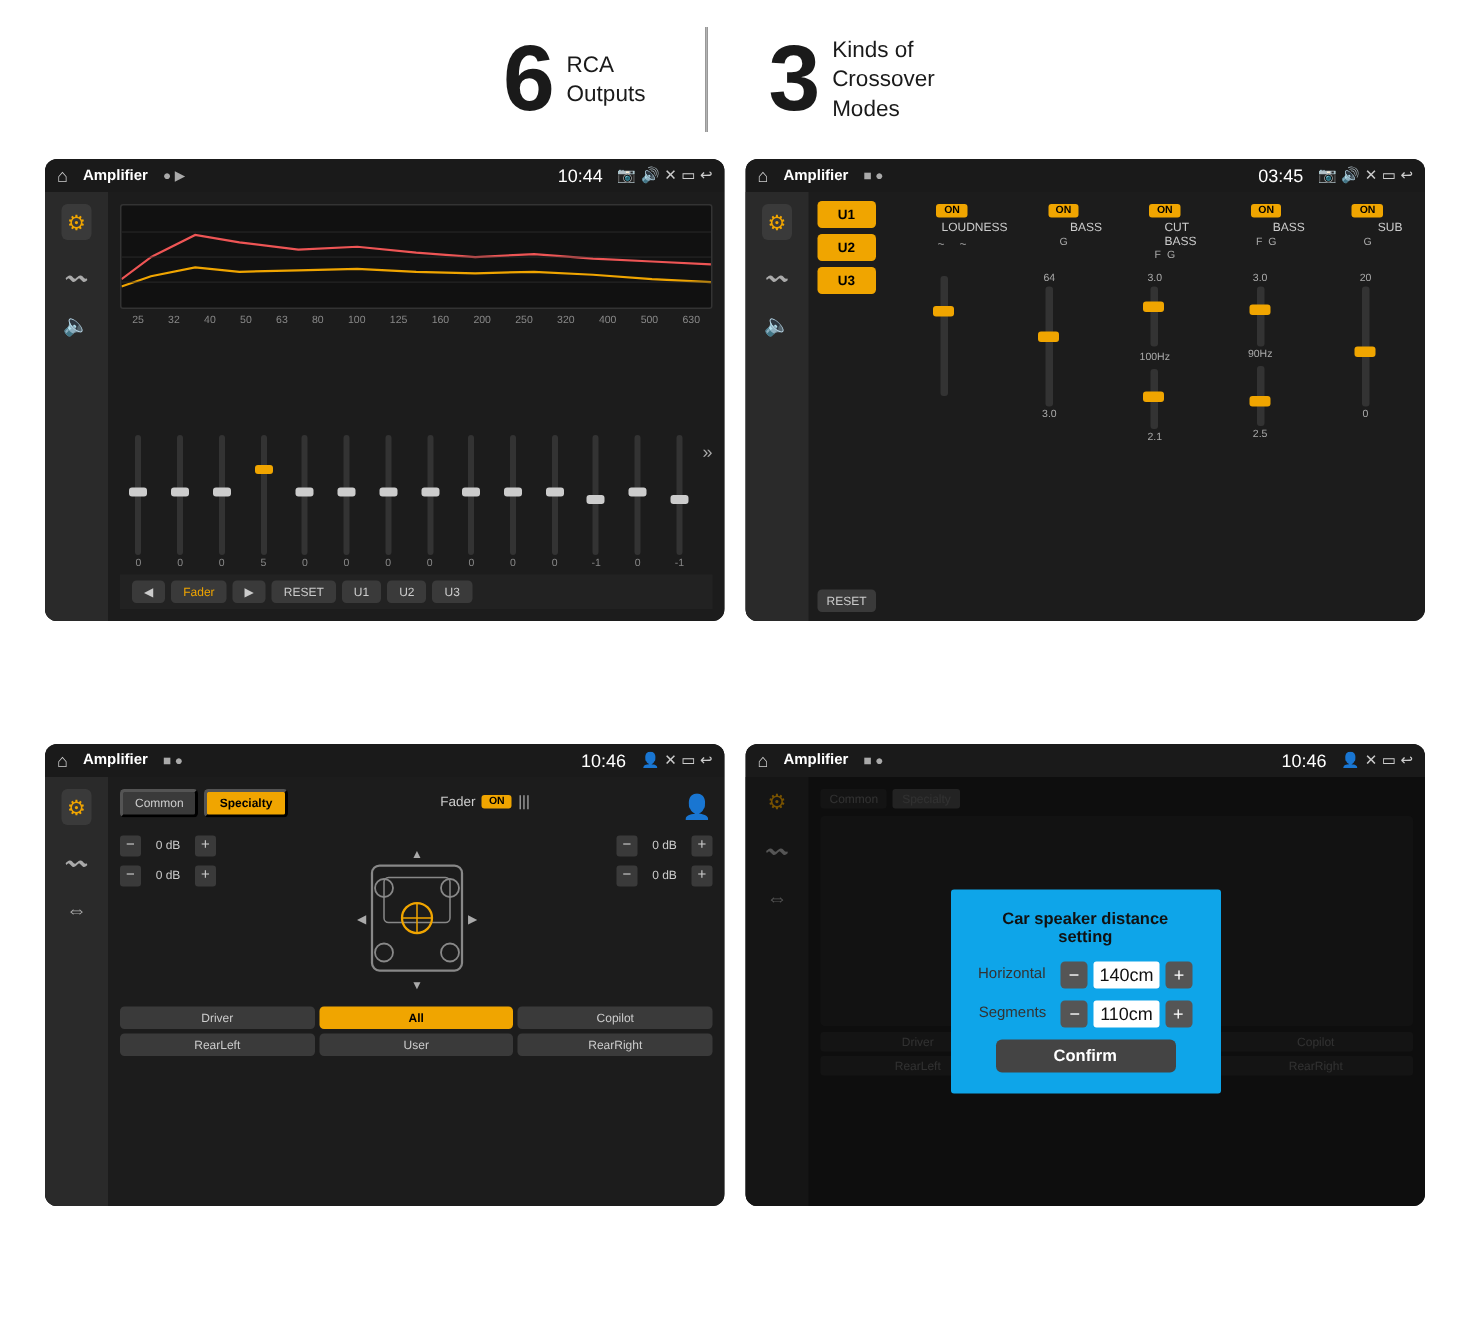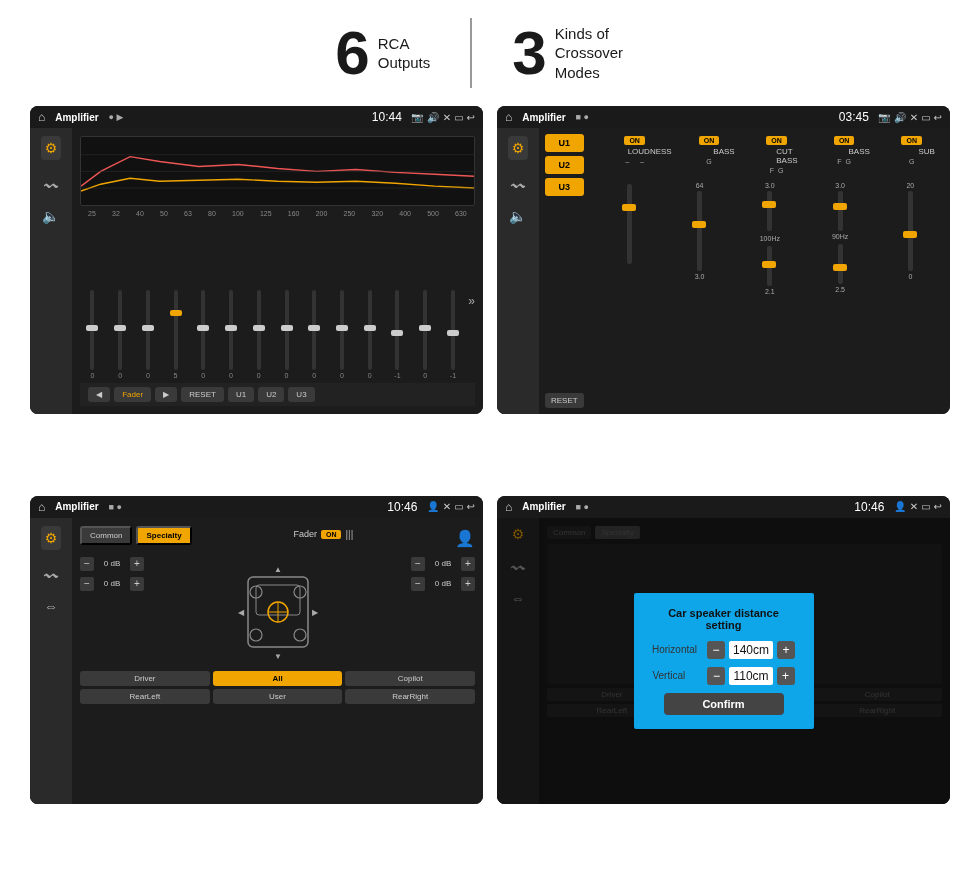--- a/index.html
+++ b/index.html
@@ -937,21 +937,21 @@
             <div class="modal-title">Car speaker distance setting</div>
             <div class="modal-row">
               <span class="modal-label">Horizontal</span>
               <div class="modal-control">
                 <div class="modal-minus">−</div>
                 <div class="modal-val">140cm</div>
                 <div class="modal-plus">+</div>
               </div>
             </div>
             <div class="modal-row">
-              <span class="modal-label">Vertical</span>
+              <span class="modal-label">Segments</span>
               <div class="modal-control">
                 <div class="modal-minus">−</div>
                 <div class="modal-val">110cm</div>
                 <div class="modal-plus">+</div>
               </div>
             </div>
             <div class="modal-confirm-btn">Confirm</div>
           </div>
         </div>
       </div>

